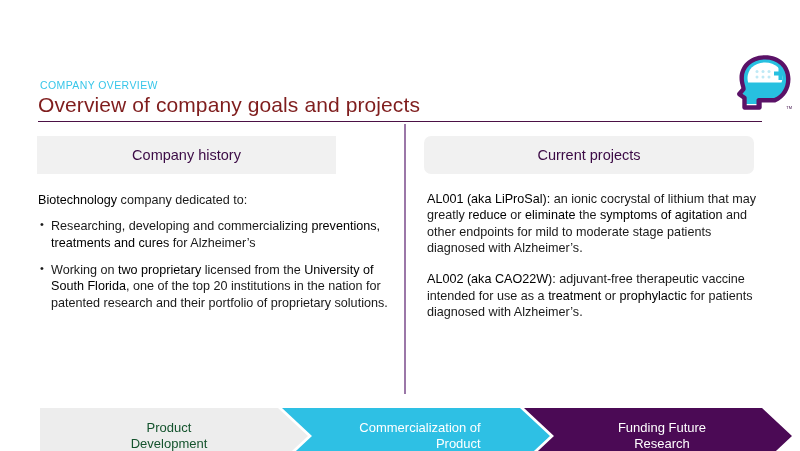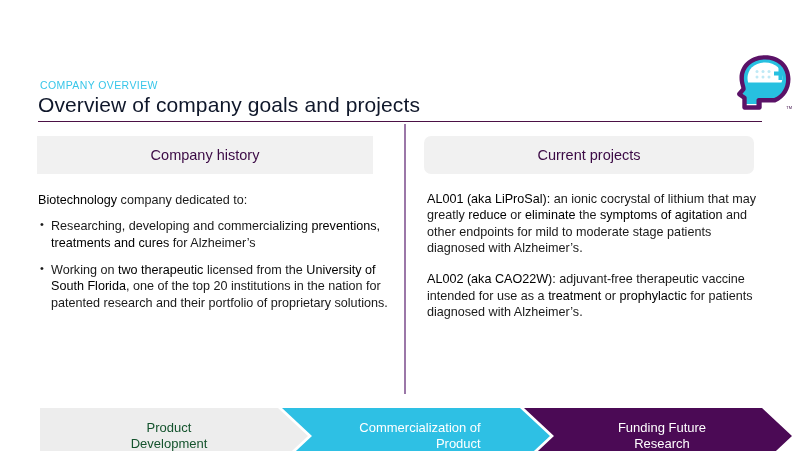--- a/index.html
+++ b/index.html
@@ -27,21 +27,21 @@
     font-size: 10.5px;
     letter-spacing: 0.4px;
     color: #38c6e9;
     font-family: "Liberation Sans", sans-serif;
   }
   .slide-title {
     position: absolute;
     left: 38px;
     top: 45px;
     font-size: 21px;
-    color: #0f172a;
+    color: #7f1d1d;
     font-family: "Liberation Sans", sans-serif;
     letter-spacing: 0.1px;
     white-space: nowrap;
   }
   .title-rule {
     position: absolute;
     left: 38px;
     top: 73px;
     width: 724px;
     height: 1px;
@@ -77,21 +77,21 @@
   .panel-head {
     position: absolute;
     height: 38px;
     background: #f1f1f1;
     display: flex;
     align-items: center;
     justify-content: center;
     font-size: 14.5px;
     color: #3b0a45;
   }
-  .panel-head.left  { left: 37px;  top: 88px; width: 336px; }
+  .panel-head.left  { left: 37px;  top: 88px; width: 299px; }
   .panel-head.right { left: 424px; top: 88px; width: 330px; border-radius: 7px; }
 
   .col {
     position: absolute;
     font-size: 12.6px;
     line-height: 1.30;
     color: #1a1a1a;
   }
   .col.left  { left: 38px;  top: 144px; width: 350px; }
   .col.right { left: 427px; top: 143px; width: 345px; }
@@ -223,21 +223,21 @@
   <div class="panel-head right">
     <span>Current projects</span>
   </div>
 
   <div class="col left">
     <p class="lead">
       <span class="hl">Biotechnology</span><span> company dedicated to:</span>
     </p>
     <ul class="bullets">
       <li><span>Researching, developing  and commercializing </span><span class="hl">preventions, treatments and cures</span><span> for Alzheimer’s</span></li>
-      <li><span>Working on </span><span class="hl">two therapeutic</span><span> licensed from the </span><span class="hl">University of South Florida</span><span>, one of the top 20 institutions in the nation for patented research and their portfolio of proprietary solutions.</span></li>
+      <li><span>Working on </span><span class="hl">two proprietary</span><span> licensed from the </span><span class="hl">University of South Florida</span><span>, one of the top 20 institutions in the nation for patented research and their portfolio of proprietary solutions.</span></li>
     </ul>
   </div>
 
   <div class="col right">
     <p class="para"><span class="hl">AL001 (aka LiProSal):</span><span> an ionic cocrystal of lithium that may greatly </span><span class="hl">reduce</span><span> or </span><span class="hl">eliminate</span><span> the </span><span class="hl">symptoms of agitation</span><span> and other endpoints for mild to moderate stage patients diagnosed with Alzheimer’s.</span></p>
     <p class="para"><span class="hl">AL002 (aka CAO22W):</span><span> adjuvant-free therapeutic vaccine intended for use as a </span><span class="hl">treatment</span><span> or </span><span class="hl">prophylactic</span><span> for patients diagnosed with Alzheimer’s.</span></p>
   </div>
 
   <div class="process">
     <div class="chev chev-1">

